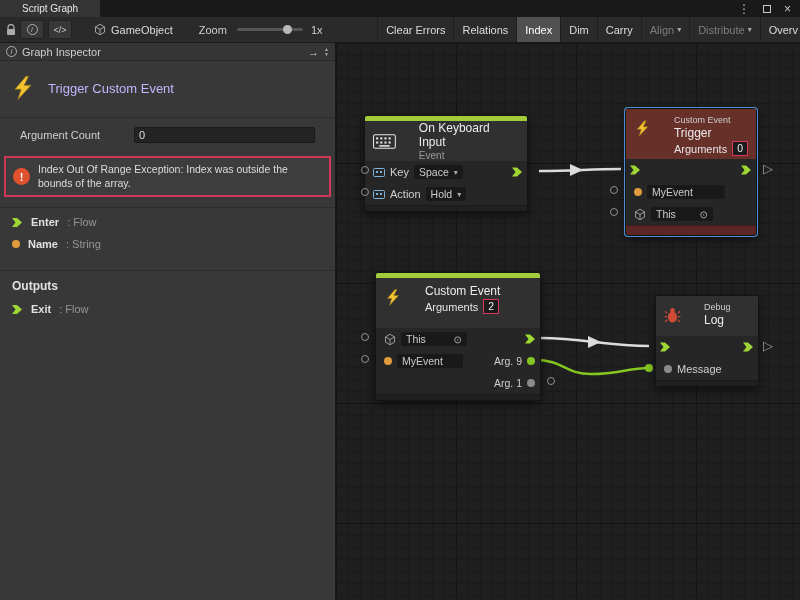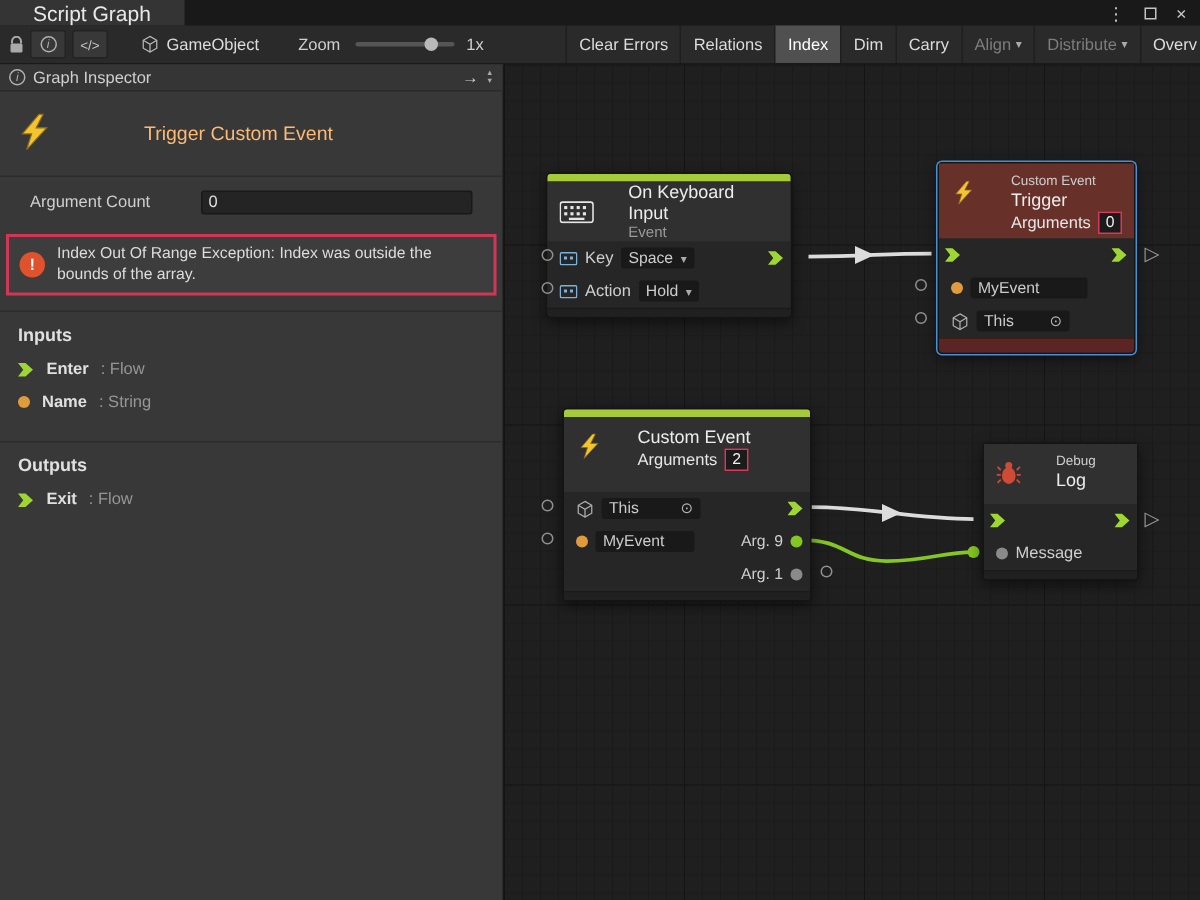--- a/index.html
+++ b/index.html
@@ -4,21 +4,21 @@
 <style>
   * { margin:0; padding:0; box-sizing:border-box; }
   html,body { width:800px; height:600px; overflow:hidden; background:#191919;
     font-family:"Liberation Sans", sans-serif; color:#ccc; }
   .app { position:relative; width:800px; height:600px; }
 
   
   .tabbar { position:absolute; top:0; left:0; right:0; height:17px; background:#191919;
     display:flex; align-items:stretch; }
   .tab { background:#343434; padding:0 22px; display:flex; align-items:center;
-    font-size:14px; color:#e8e8e8; }
+    font-size:10px; color:#e8e8e8; }
   .win-controls { margin-left:auto; display:flex; align-items:center; gap:13px;
     padding-right:9px; color:#c4c4c4; font-size:12px; }
   .maxbox { display:inline-block; width:8px; height:8px; border:1px solid #c4c4c4; }
 
   
   .toolbar { position:absolute; top:17px; left:0; right:0; height:26px; background:#2a2a2a;
     border-bottom:1px solid #1a1a1a; display:flex; align-items:center; font-size:11px; color:#ddd; }
   .tbtn { width:24px; height:19px; background:#383838; border:1px solid #232323; border-radius:2px;
     display:flex; align-items:center; justify-content:center; margin-left:4px; font-size:9px; color:#c9c9c9; }
   .lockwrap { margin-left:6px; display:flex; align-items:center; }
@@ -38,21 +38,21 @@
   
   .inspector { position:absolute; top:43px; left:0; width:336px; bottom:0; background:#383838;
     border-right:1px solid #181818; font-size:11px; }
   .insp-header { height:18px; background:#353535; border-bottom:1px solid #2a2a2a;
     display:flex; align-items:center; gap:5px; padding:0 6px; color:#cfcfcf; }
   .circle-i { width:11px; height:11px; border:1px solid #b0b0b0; border-radius:50%; font-size:8px;
     display:inline-flex; align-items:center; justify-content:center; color:#b0b0b0; font-style:italic; flex:0 0 auto; }
   .insp-header .spacer { flex:1; }
   .spin { display:flex; flex-direction:column; line-height:5px; font-size:5px; color:#aaa; }
   .insp-title { display:flex; align-items:center; gap:12px; padding:12px 10px 14px 10px; }
-  .insp-title .t { font-size:13px; color:#fdba74;margin-left:48px; }
+  .insp-title .t { font-size:13px; color:#c4b5fd; }
   .divider { height:1px; background:#2c2c2c; }
   .arg-row { display:flex; align-items:center; padding:9px 20px; gap:8px; }
   .arg-row label { color:#cfcfcf; width:106px; flex:0 0 auto; }
   .arg-row input { flex:1; height:16px; background:#242424; border:1px solid #191919; border-radius:2px;
     color:#ddd; font-size:11px; padding:0 4px; font-family:"Liberation Sans",sans-serif; }
   .error-box { margin:4px 4px 10px 4px; border:2px solid #cf3757; background:#3d3d3d;
     display:flex; align-items:center; gap:8px; padding:5px 7px; }
   .err-icon { width:17px; height:17px; border-radius:50%; background:#e0512d; color:#fff; font-weight:bold;
     font-size:11px; display:flex; align-items:center; justify-content:center; flex:0 0 auto; }
   .error-box .msg { font-size:10.5px; color:#dcdcdc; line-height:1.3; }
@@ -203,21 +203,20 @@
       <input type="text" value="0" style="">
     </div>
 
     <div class="error-box">
       <span class="err-icon">!</span>
       <span class="msg">Index Out Of Range Exception: Index was outside the bounds of the array.</span>
     </div>
     <div class="divider"></div>
 
     <div class="section">
-      <h3>Inputs</h3>
       <div class="io-row">
         <svg width="11" height="11" viewBox="0 0 11 11">
             <polygon points="0,1 5,1 10,5.5 5,10 0,10 3.5,5.5" fill="#9ed733"></polygon>
           </svg>
         <span class="io-name">Enter</span>
         <span class="io-type">: Flow</span>
       </div>
       <div class="io-row">
         <span class="dot orange"></span>
         <span class="io-name">Name</span>

